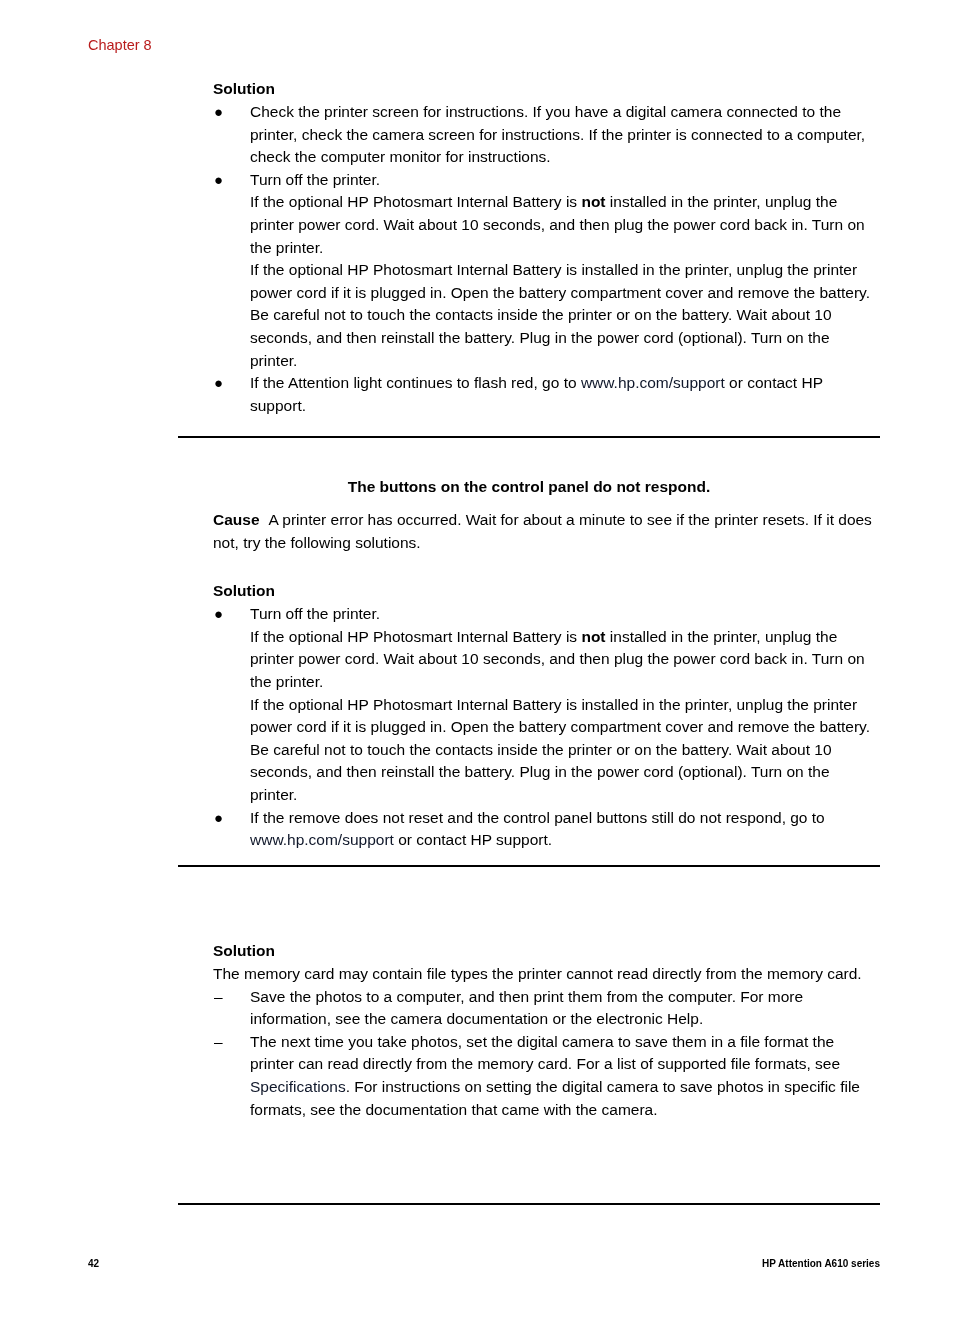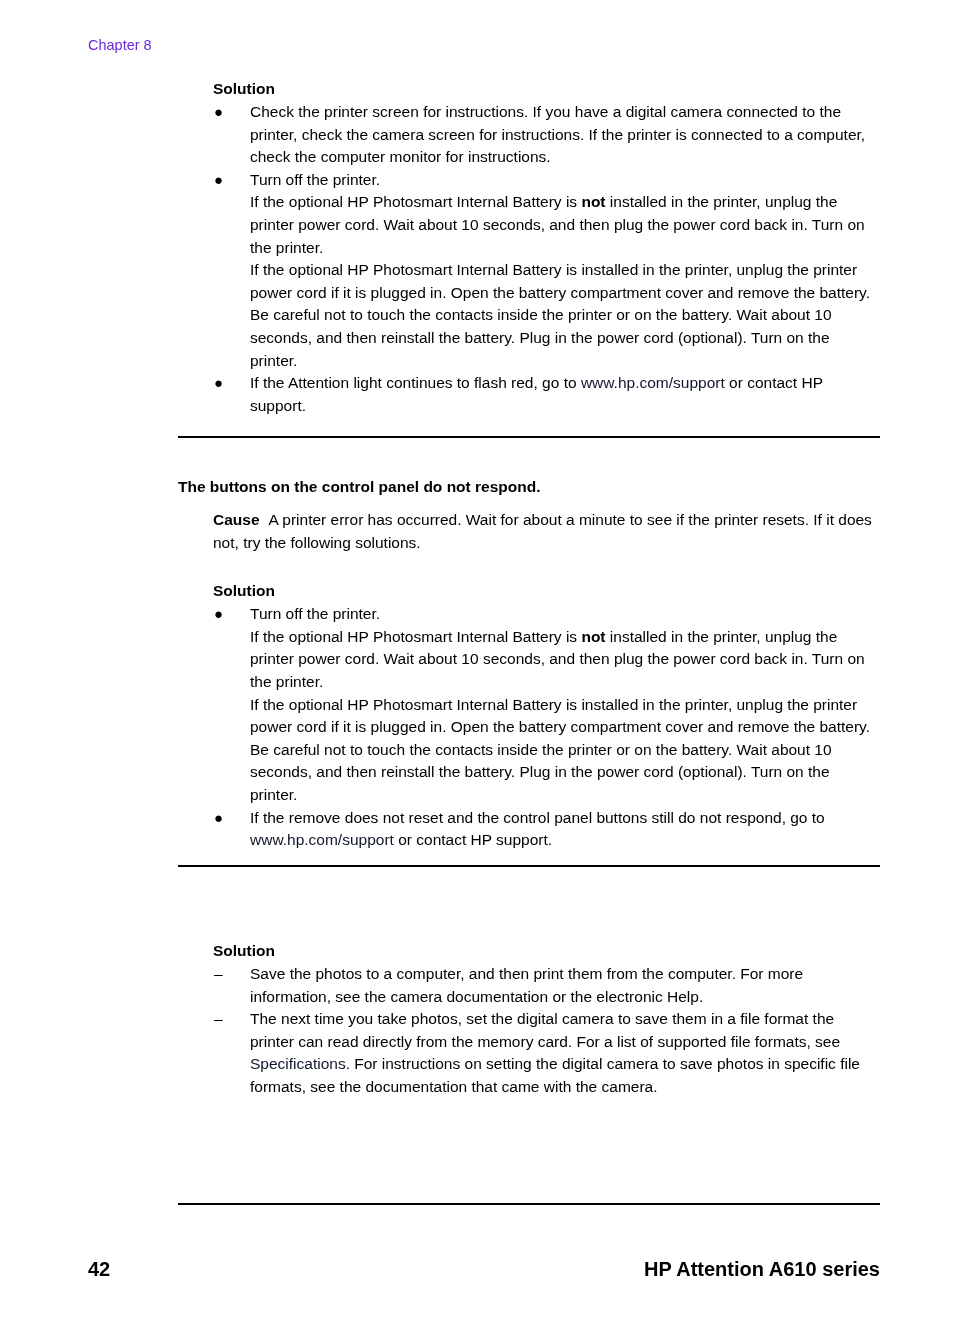--- a/index.html
+++ b/index.html
@@ -23,21 +23,21 @@
     box-sizing: border-box;
   }
 
   
   .chapter-header {
     position: absolute;
     left: 88px;
     top: 36px;
     font-size: 14.5px;
     line-height: 18px;
-    color: #6d28d9;
+    color: #b91c1c;
   }
 
   
   .content {
     position: absolute;
     left: 178px;
     top: 78px;
     width: 702px;
   }
 
@@ -46,20 +46,21 @@
     font-size: 15.5px;
     font-weight: bold;
     line-height: 22px;
     margin: 0 0 1px 35px;       
   }
   .problem-heading {
     font-size: 15.5px;
     font-weight: bold;
     line-height: 23px;
     margin: 0;
+    text-align: center;
   }
 
   
   .para-indent {
     font-size: 15.5px;
     line-height: 22.6px;
     margin: 0 0 0 35px;
     text-align: left;
   }
   .para-indent .lead-label {
@@ -129,21 +130,21 @@
     border-top: 2px solid #000000;
   }
   .footer {
     position: absolute;
     left: 88px;
     top: 1258px;
     width: 792px;
     display: flex;
     justify-content: space-between;
     align-items: flex-start;
-    font-size: 20px;
+    font-size: 10px;
     font-weight: bold;
   }
   .footer .page-number { }
   .footer .product-name { }
 </style>
 </head>
 <body>
 
 <div class="page">
 
@@ -202,20 +203,21 @@
     </ul>
   </div>
 
   <div class="rule" style="top:865px;"></div>
 
   <div class="content" style="top:902px;">
 
 
     <div class="solution-heading" style="margin-top:38px;">Solution</div>
 
+    <div class="para-indent">The memory card may contain file types the printer cannot read directly from the memory card.</div>
 
     <ul class="dashes">
 
       <li>
         <span class="marker">–</span>
         <span class="block">Save the photos to a computer, and then print them from the computer. For more information, see the camera documentation or the electronic Help.</span>
       </li>
 
       <li>
         <span class="marker">–</span>

